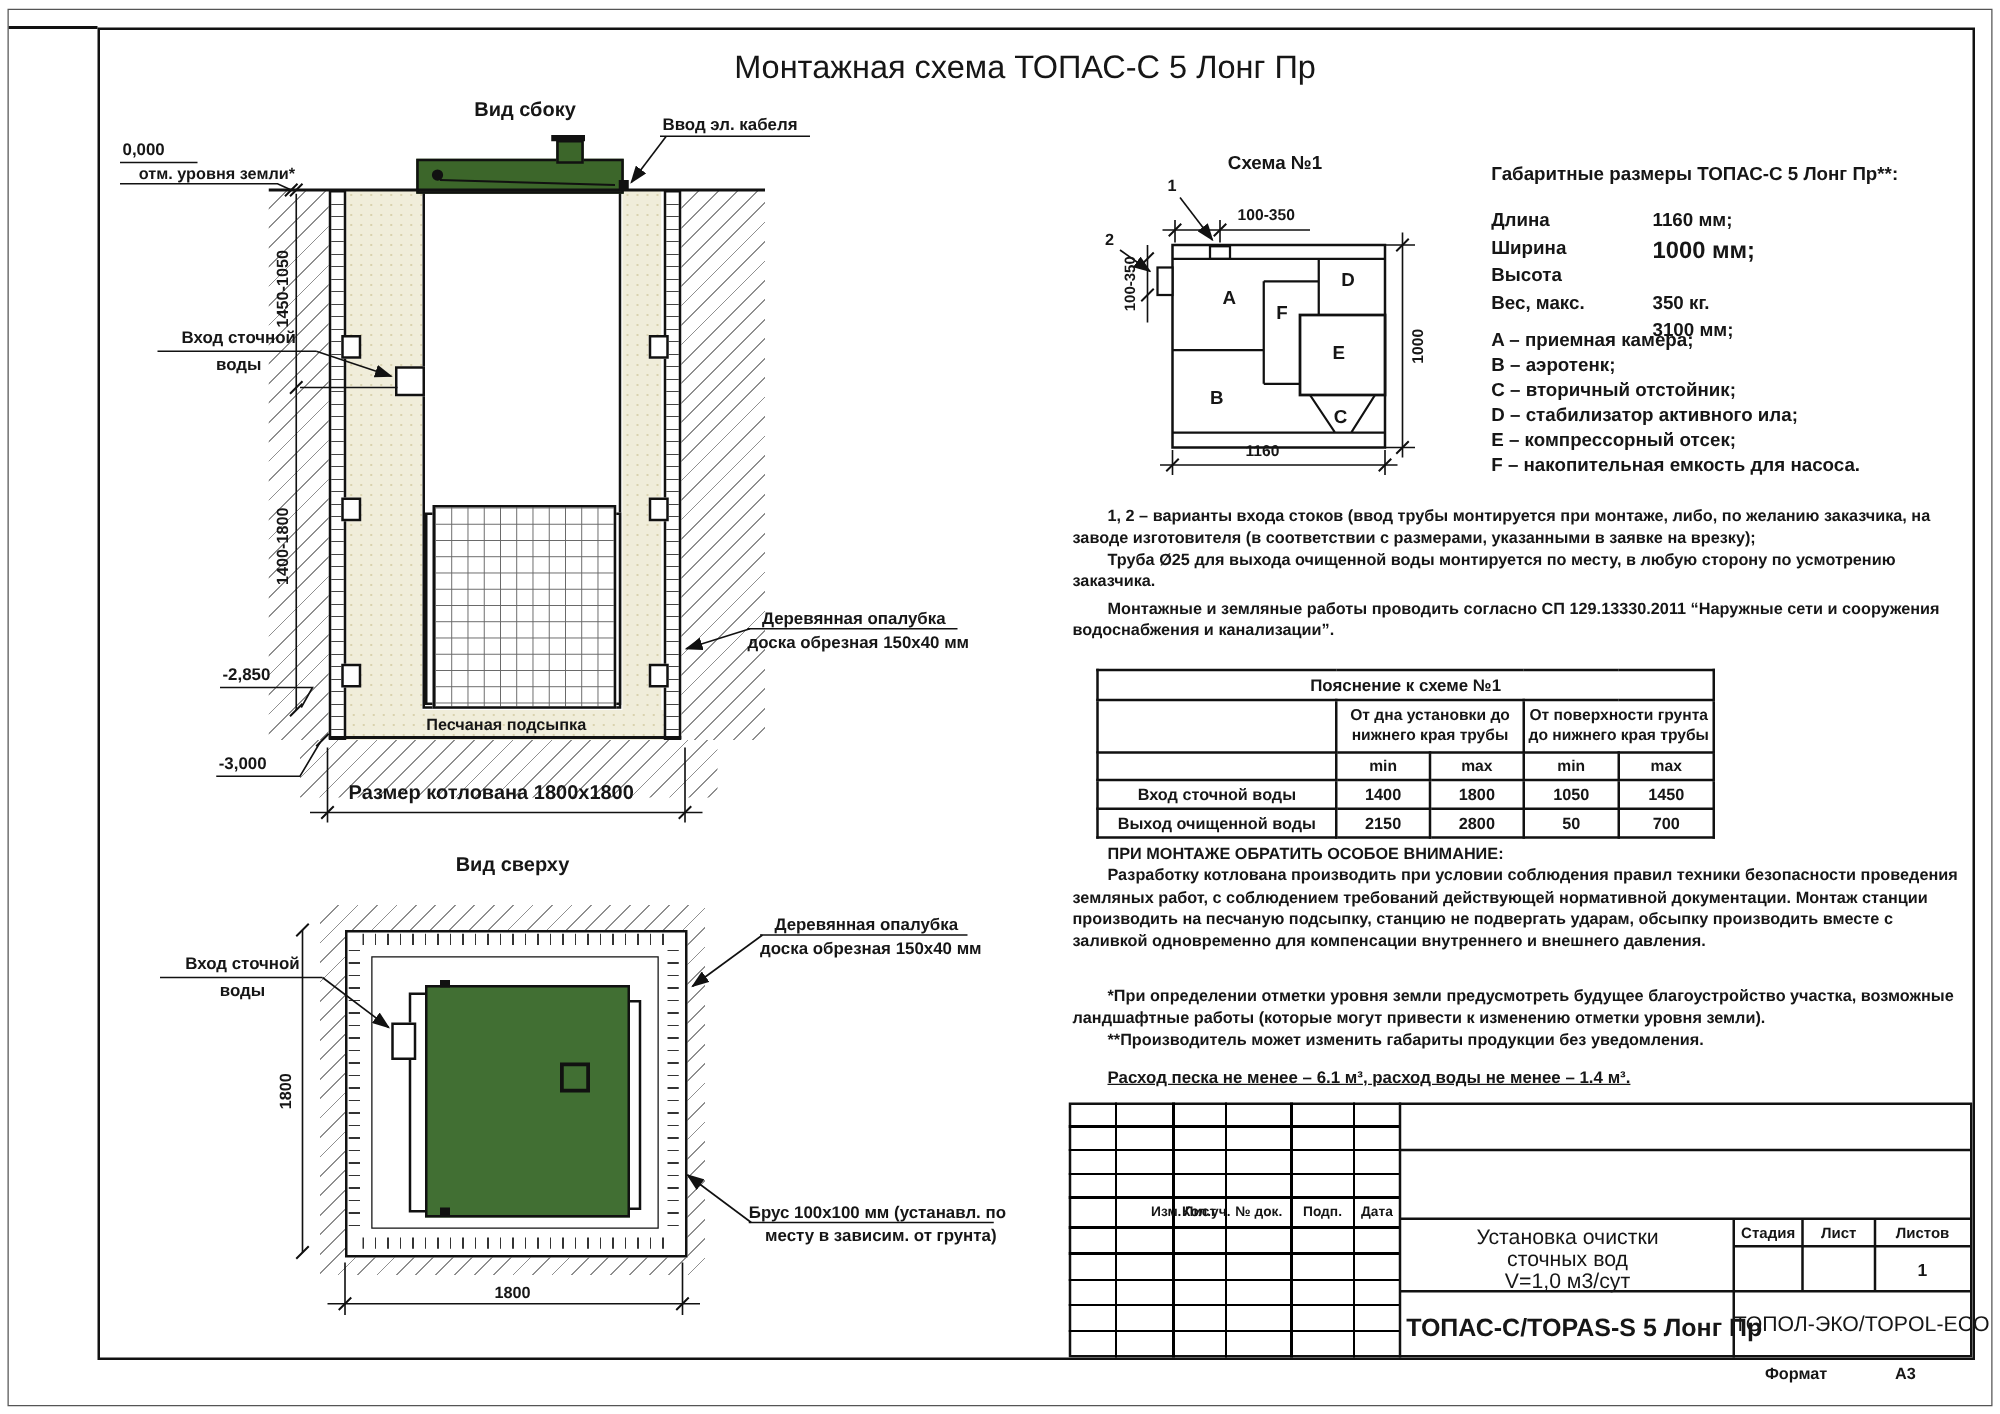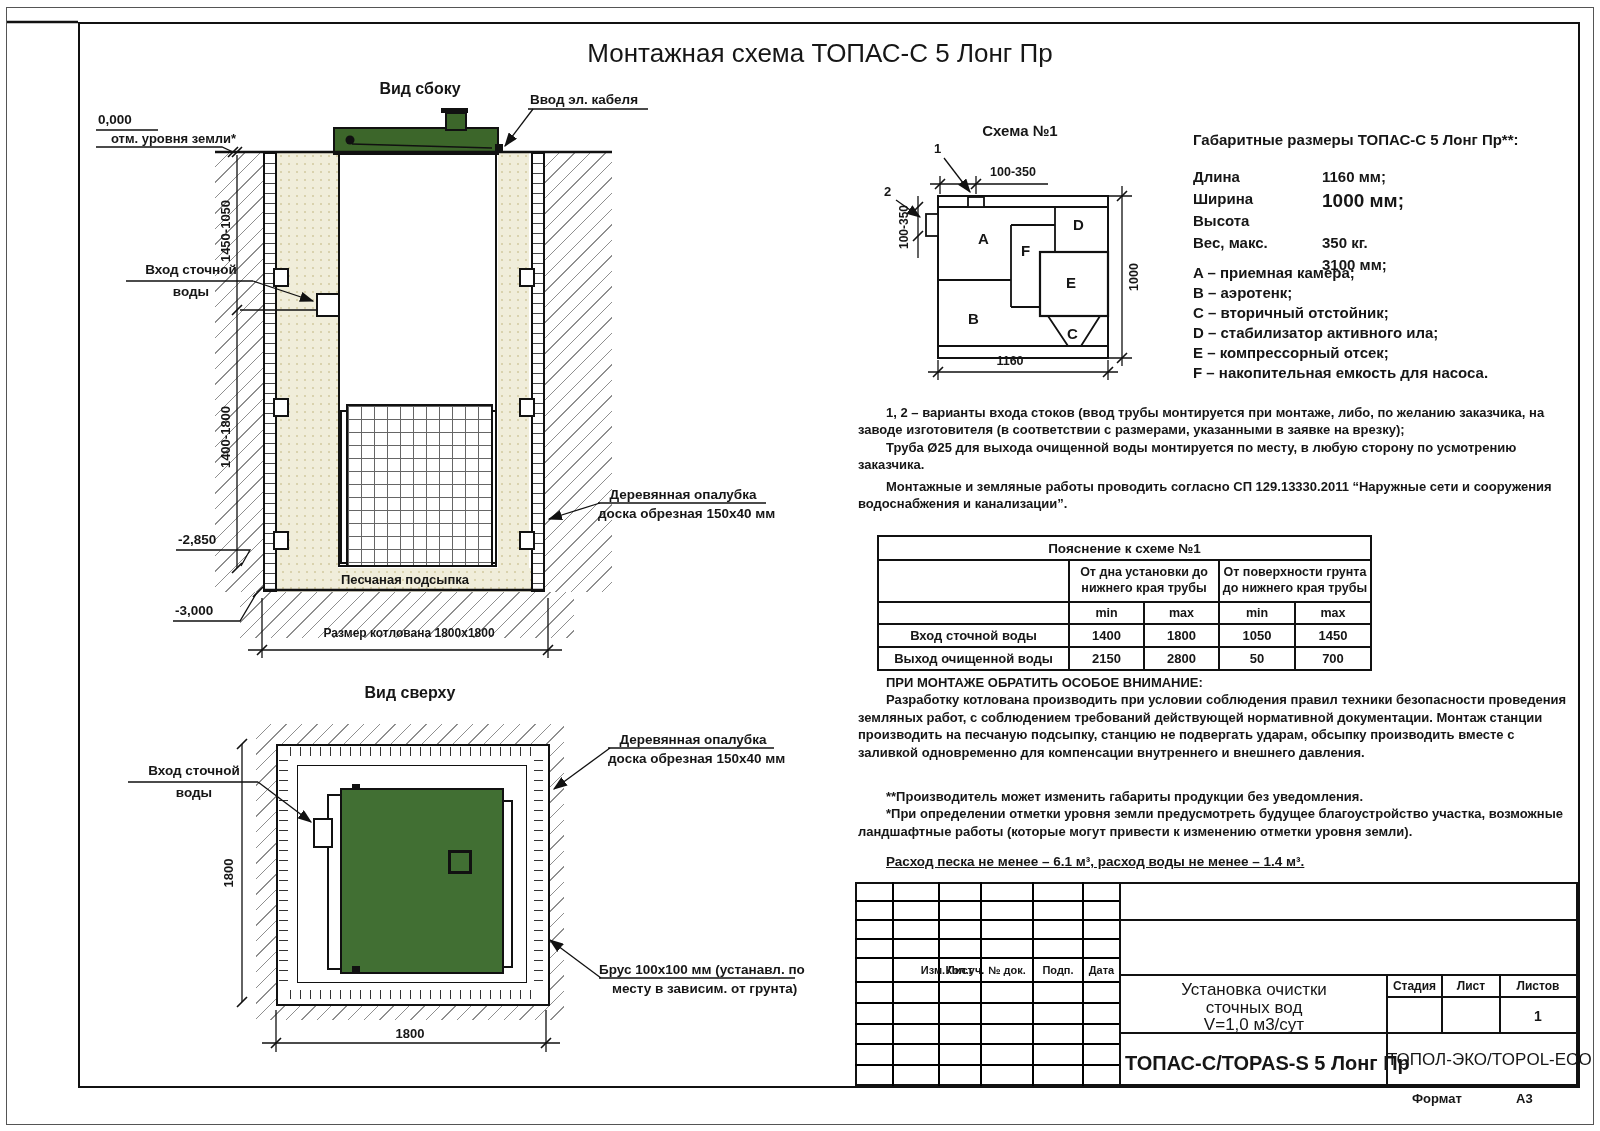--- a/index.html
+++ b/index.html
@@ -190,21 +190,21 @@
 <div class="lbl" style="left:530px;top:92px;font-size:13.5px;">Ввод эл. кабеля</div>
 <div class="lbl" style="left:98px;top:112px;font-size:13.5px;">0,000</div>
 <div class="lbl" style="left:111px;top:131px;font-size:13px;">отм. уровня земли*</div>
 <div class="lbl ctr" style="left:128px;top:262px;width:126px;font-size:13.5px;">Вход сточной</div>
 <div class="lbl ctr" style="left:128px;top:284px;width:126px;font-size:13.5px;">воды</div>
 <div class="lbl ctr rot" style="left:218px;top:287px;width:112px;font-size:13px;">1450-1050</div>
 <div class="lbl ctr rot" style="left:218px;top:512px;width:150px;font-size:13px;">1400-1800</div>
 <div class="lbl" style="left:178px;top:532px;font-size:13.5px;">-2,850</div>
 <div class="lbl" style="left:175px;top:603px;font-size:13.5px;">-3,000</div>
 <div class="lbl ctr" style="left:320px;top:572px;width:170px;font-size:13px;">Песчаная подсыпка</div>
-<div class="lbl ctr" style="left:284px;top:626px;width:250px;font-size:12px;">Размер котлована 1800х1800</div>
+<div class="lbl ctr" style="left:268px;top:626px;width:250px;font-size:16px;">Размер котлована 1800х1800</div>
 <div class="lbl ctr" style="left:598px;top:487px;width:170px;font-size:13.5px;">Деревянная опалубка</div>
 <div class="lbl ctr" style="left:598px;top:506px;width:170px;font-size:13.5px;">доска обрезная 150х40 мм</div>
 
 <div class="lbl ctr" style="left:345px;top:684px;width:130px;font-size:16px;">Вид сверху</div>
 <div class="lbl ctr" style="left:130px;top:763px;width:128px;font-size:13.5px;">Вход сточной</div>
 <div class="lbl ctr" style="left:130px;top:785px;width:128px;font-size:13.5px;">воды</div>
 <div class="lbl ctr" style="left:608px;top:732px;width:170px;font-size:13.5px;">Деревянная опалубка</div>
 <div class="lbl ctr" style="left:608px;top:751px;width:170px;font-size:13.5px;">доска обрезная 150х40 мм</div>
 <div class="lbl" style="left:599px;top:962px;font-size:13.5px;">Брус 100х100 мм (устанавл. по</div>
 <div class="lbl" style="left:612px;top:981px;font-size:13.5px;">месту в зависим. от грунта)</div>
@@ -288,22 +288,22 @@
     <td class="tr1">700</td>
   </tr>
 </tbody>
   </table>
 
 <div class="para" style="left:858px;top:674px;">
   <p>ПРИ МОНТАЖЕ ОБРАТИТЬ ОСОБОЕ ВНИМАНИЕ:</p>
   <p>Разработку котлована производить при условии соблюдения правил техники безопасности проведения земляных работ, с соблюдением требований действующей нормативной документации. Монтаж станции производить на песчаную подсыпку, станцию не подвергать ударам, обсыпку производить вместе с заливкой одновременно для компенсации внутреннего и внешнего давления.</p>
 </div>
 <div class="para" style="left:858px;top:788px;">
+  <p>*При определении отметки уровня земли предусмотреть будущее благоустройство участка, возможные ландшафтные работы (которые могут привести к изменению отметки уровня земли).</p>
   <p>**Производитель может изменить габариты продукции без уведомления.</p>
-  <p>*При определении отметки уровня земли предусмотреть будущее благоустройство участка, возможные ландшафтные работы (которые могут привести к изменению отметки уровня земли).</p>
 </div>
 <div class="lbl underline" style="left:886px;top:854px;font-size:13.5px;">Расход песка не менее – 6.1 м³, расход воды не менее – 1.4 м³.</div>
 
 <div class="tb-outer"></div>
 <div class="revgrid"></div>
 <div class="rev-h" style="left:902px;width:38px;padding-left:12px;">Изм.</div>
 <div class="rev-h" style="left:942px;width:46px;">Кол.уч.</div>
 <div class="rev-h" style="left:939px;width:42px;">Лист</div>
 <div class="rev-h" style="left:981px;width:52px;">№ док.</div>
 <div class="rev-h" style="left:1033px;width:50px;">Подп.</div>

